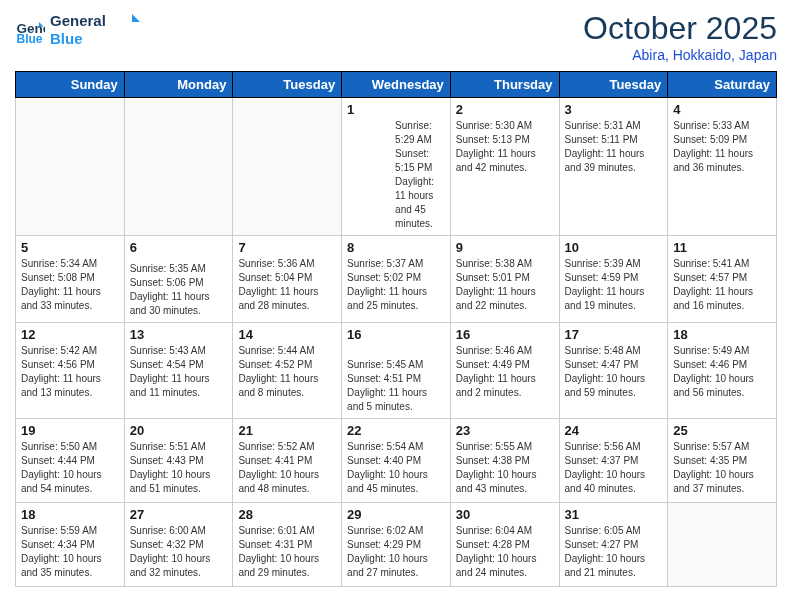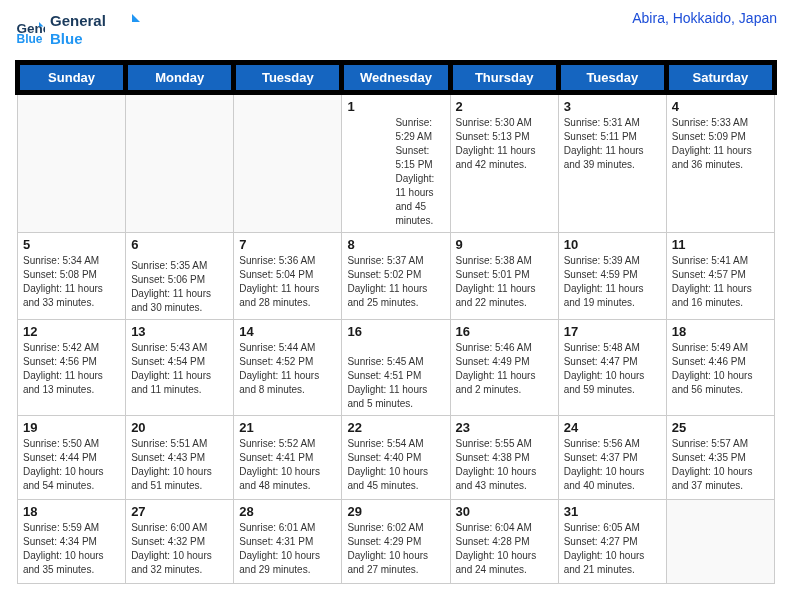--- a/index.html
+++ b/index.html
@@ -43,25 +43,25 @@
       color: #1d4ed8;
     }
     .calendar {
       width: 100%;
       border-collapse: collapse;
       border: 1px solid #ccc;
     }
     .calendar th {
       background: #1565C0;
       color: #fff;
-      text-align: center;
+      text-align: right;
       padding: 5px 6px;
       font-size: 13px;
       font-weight: 600;
-      border: 5px solid #000000;
+      border: 1px solid #000000;
     }
     .calendar td {
       width: calc(100% / 7);
       vertical-align: top;
       padding: 4px 5px;
       border: 1px solid #ccc;
       height: 84px;
       font-size: 10.5px;
       color: #333;
       background: #fff;
@@ -95,20 +95,21 @@
       </svg>
       <div>
         <svg width="90" height="38">
           <text x="0" y="16" font-family="Arial" font-size="15" font-weight="bold" fill="#1a3a5c">General</text>
           <polygon points="82,4 90,12 82,12" fill="#2196F3"></polygon>
           <text x="0" y="34" font-family="Arial" font-size="15" font-weight="bold" fill="#2196F3">Blue</text>
         </svg>
       </div>
     </div>
     <div class="title-block">
+      <div class="month-title">October 2025</div>
       <div class="location">Abira, Hokkaido, Japan</div>
     </div>
   </div>
 
   <table class="calendar">
     <thead>
       <tr>
         <th>Sunday</th>
         <th>Monday</th>
         <th>Tuesday</th>

